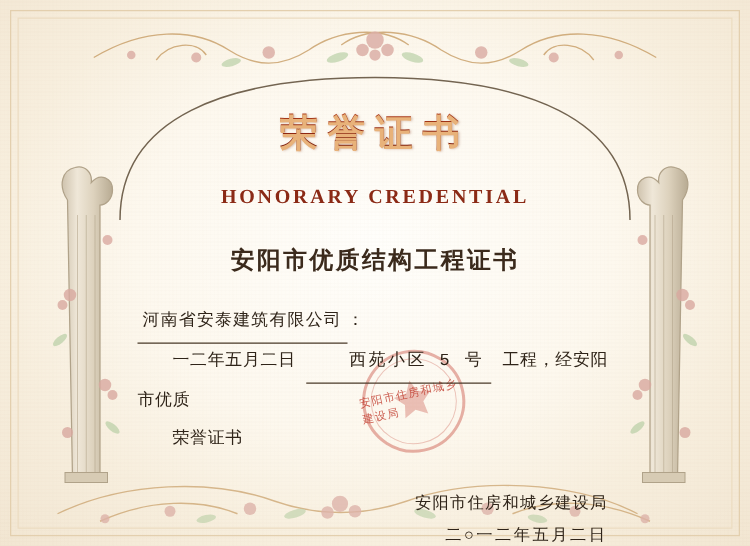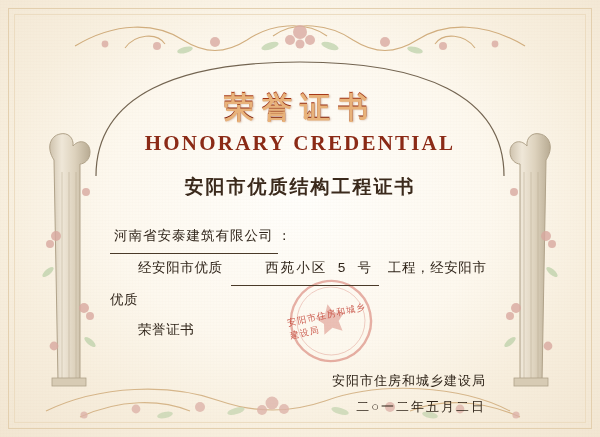--- a/index.html
+++ b/index.html
@@ -105,28 +105,28 @@
     text-shadow: 0 1px 0 #e8b27a, 1px 1px 2px rgba(120,40,10,.35);
     line-height: 1.15;
     margin: 0;
     background: linear-gradient(180deg,#b5431f 0%, #8d2412 55%, #6d1509 100%);
     -webkit-background-clip: text;
     background-clip: text;
     color: transparent;
   }
   .title-en {
     font-family: "Liberation Serif", serif;
-    font-size: 21px;
+    font-size: 16px;
     letter-spacing: 2.2px;
     color: #8b2a16;
-    margin-top: 6px;
+    margin-top: 24px;
     font-weight: 600;
   }
   .subtitle {
-    margin-top: 18px;
+    margin-top: 28px;
     font-size: 19px;
     letter-spacing: 2px;
     color: #3b2a1c;
     font-weight: 700;
   }
 
   .body {
     margin-top: 22px;
     text-align: left;
     color: #2f2419;
@@ -319,21 +319,21 @@
 
     <div class="title-cn">荣誉证书</div>
     <div class="title-en">HONORARY CREDENTIAL</div>
     <div class="subtitle">安阳市优质结构工程证书</div>
 
     <div class="body">
       <div>
         <span class="recipient">河南省安泰建筑有限公司</span><span>：</span>
       </div>
       <div class="para">
-        <span>经安阳市优质</span>
+        <span>一二年五月二日</span>
         <span class="blank">西苑小区 5 号</span>
         <span>工程，经安阳市优质</span>
       </div>
       <div class="para no-indent">荣誉证书</div>
     </div>
 
     <div class="signoff">
       <div>安阳市住房和城乡建设局</div>
       <div class="date">二○一二年五月二日</div>
     </div>

